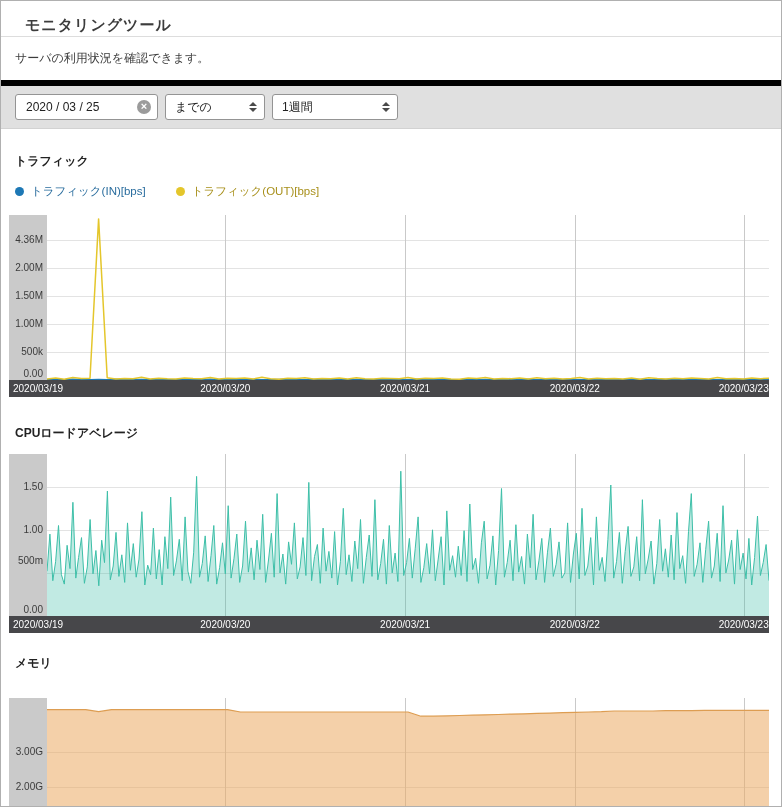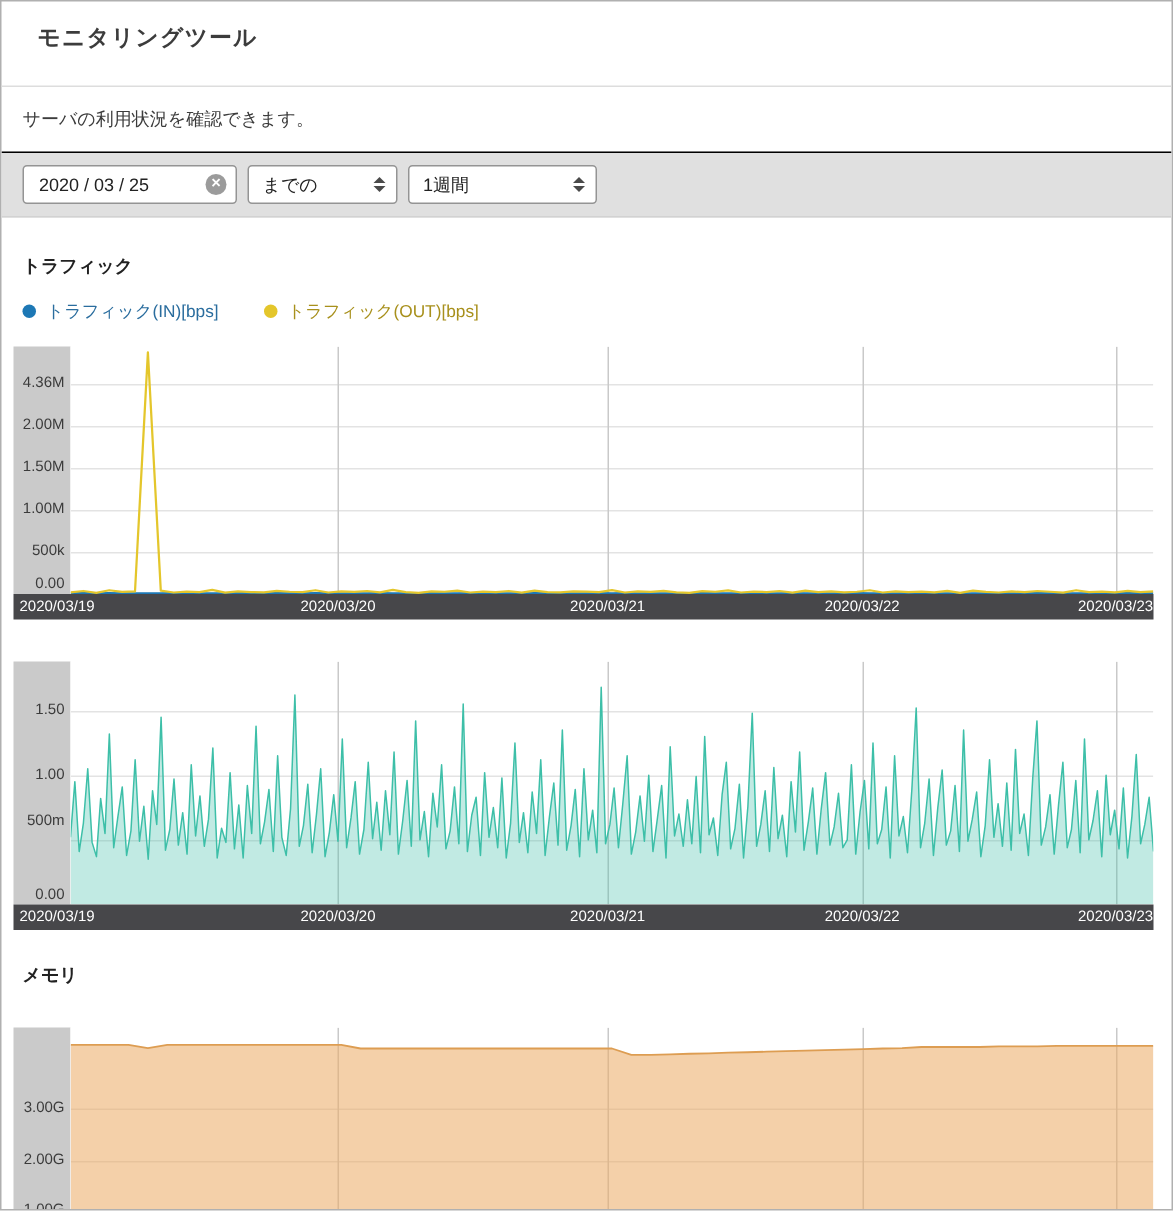--- a/index.html
+++ b/index.html
@@ -3,26 +3,26 @@
 <meta charset="utf-8">
 <style>
   * { box-sizing: border-box; }
   html,body { margin:0; padding:0; }
   body {
     width:782px; height:807px; overflow:hidden;
     background:#ffffff; border:1px solid #b0b0b0;
     font-family:"Liberation Sans","DejaVu Sans",sans-serif;
     color:#333;
   }
-  header.page-header { padding:15px 24px 22px 24px; border-bottom:1px solid #ddd; }
+  header.page-header { padding:15px 24px 1px 24px; border-bottom:1px solid #ddd; }
   header.page-header h1 { margin:0; font-size:15px; font-weight:bold; color:#3c3c3c; letter-spacing:1px; }
   .subtitle { margin:0; padding:13px 14px 13px 14px; font-size:12px; color:#3c3c3c; }
 
   .filter-bar {
-    background:#e0e0e0; border-top:1px solid #000000; border-bottom:1px solid #d2d2d2;
+    background:#e0e0e0; border-top:6px solid #000000; border-bottom:1px solid #d2d2d2;
     padding:8px 14px; display:flex; align-items:flex-start; gap:7px;
   }
   .date-input {
     width:143px; height:26px; background:#fff; border:1px solid #949494; border-radius:3px;
     display:inline-flex; align-items:center; justify-content:space-between;
     padding:0 6px 0 10px; font-size:12px; color:#222; cursor:text;
   }
   .clear-btn {
     width:14px; height:14px; border-radius:50%; background:#9b9b9b; color:#fff;
     font-size:11px; line-height:13px; text-align:center; font-weight:bold; cursor:pointer; flex:none;
@@ -135,20 +135,21 @@
             <span class="xlab" style="left: 4px;">2020/03/19</span>
             <span class="xlab" style="left: 216.334px; transform: translateX(-50%);">2020/03/20</span>
             <span class="xlab" style="left: 396.112px; transform: translateX(-50%);">2020/03/21</span>
             <span class="xlab" style="left: 565.782px; transform: translateX(-50%);">2020/03/22</span>
             <span class="xlab" style="left: 734.73px; transform: translateX(-50%);">2020/03/23</span>
           </div>
       </div>
     </section>
 
     <section class="chart-section sec-cpu">
+      <h2>CPUロードアベレージ</h2>
       <div class="chart-block">
         <div class="chart-row">
           <div class="ystrip" style="height: 162px;">
               <span class="ylab" style="top: 150px;">0.00</span>
               <span class="ylab" style="top: 101px;">500m</span>
               <span class="ylab" style="top: 69.8298px;">1.00</span>
               <span class="ylab" style="top: 26.7447px;">1.50</span>
             </div>
           <div class="plot" style="height: 162px;">
               <svg width="722" height="162">

